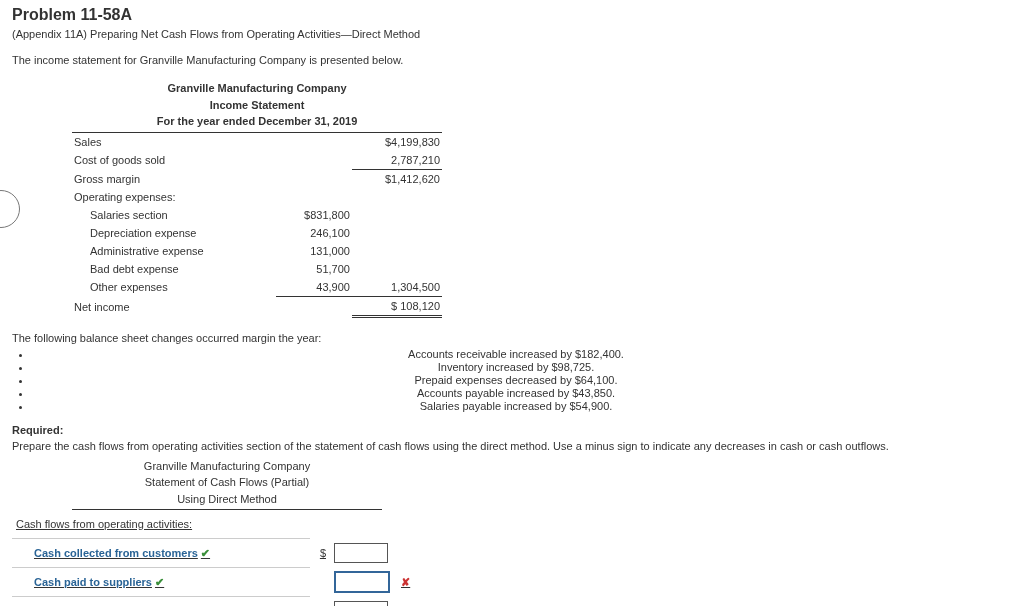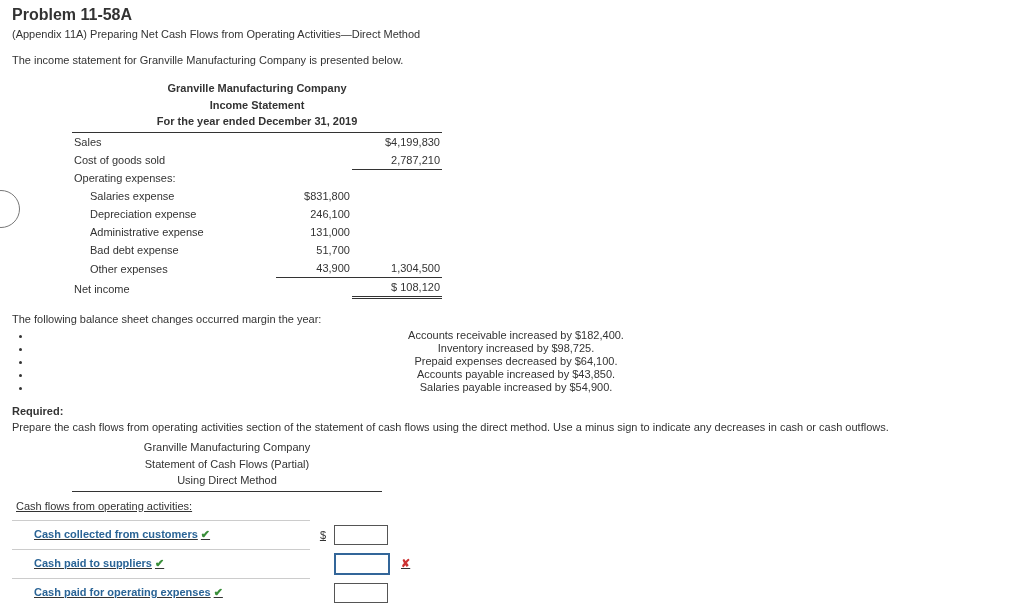--- a/index.html
+++ b/index.html
@@ -68,26 +68,31 @@
       <td>Sales</td>
       <td class="num"></td>
       <td class="num">$4,199,830</td>
     </tr>
     <tr>
       <td>Cost of goods sold</td>
       <td class="num"></td>
       <td class="num under-bottom">2,787,210</td>
     </tr>
     <tr>
+      <td>Gross margin</td>
+      <td class="num"></td>
+      <td class="num">$1,412,620</td>
+    </tr>
+    <tr>
       <td>Operating expenses:</td>
       <td class="num"></td>
           <td></td>
     </tr>
     <tr>
-      <td class="indent1">Salaries expense</td>
+      <td class="indent1">Salaries section</td>
       <td class="num">$831,800</td>
       <td></td>
     </tr>
     <tr>
       <td class="indent1">Depreciation expense</td>
       <td class="num">246,100</td>
       <td></td>
     </tr>
     <tr>
       <td class="indent1">Administrative expense</td>

